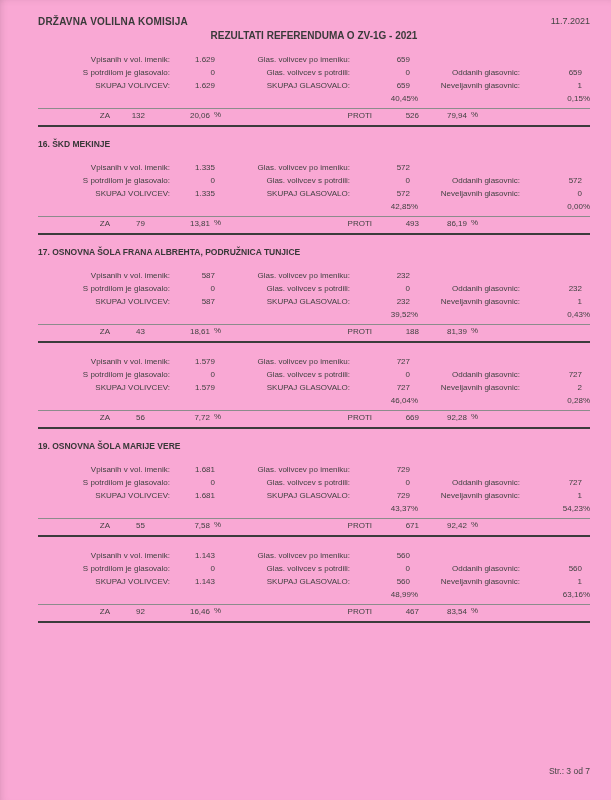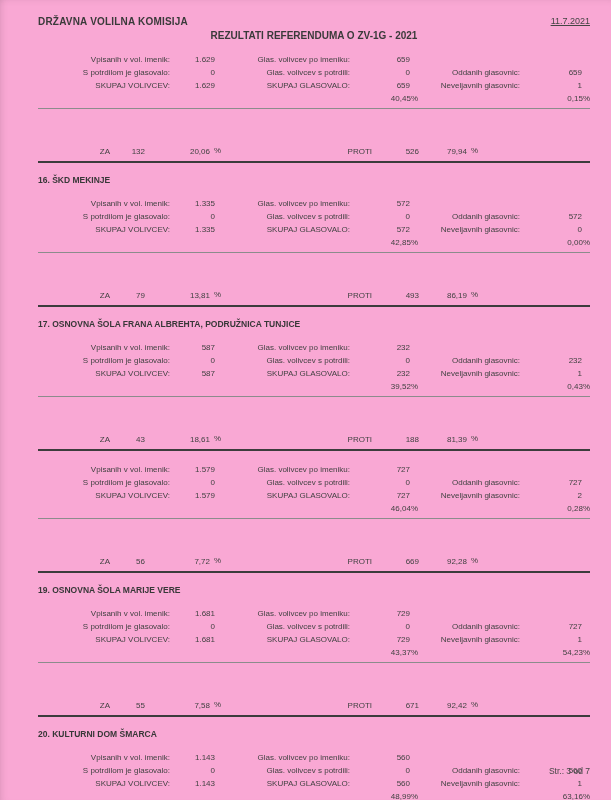--- a/index.html
+++ b/index.html
@@ -12,21 +12,21 @@
     color: #3f3f3f;
     padding: 16px 21px 0 38px;
     overflow: hidden;
     box-shadow: inset 7px 0 9px -7px rgba(0,0,0,0.15), inset 0 5px 7px -5px rgba(0,0,0,0.08);
   }
   .doc-header {
     display: flex; justify-content: space-between; align-items: flex-start;
     height: 13px;
   }
   .org-name { font-size: 10px; font-weight: bold; letter-spacing: 0.2px; color: #3a3a3a; }
-  .doc-date { font-size: 9px; color: #454545; text-decoration: underline; }
+  .doc-date { font-size: 9px; color: #454545; }
   .doc-title {
     margin-top: 1px; text-align: center;
     font-size: 10px; font-weight: bold; color: #3a3a3a;
     height: 11px;
   }
   .sections { margin-top: 7px; }
   .block { margin-top: 12px; border-bottom: 2px solid #3c3c3c; }
   .block-title {
     font-size: 8.5px; font-weight: bold; color: #383838;
     height: 12px; margin-bottom: 10px;
@@ -39,21 +39,21 @@
   .c { text-align: right; white-space: nowrap; }
   .pad-r { padding-right: 8px; }
   .za-row {
     margin-top: 3px;
     border-top: 1px solid #8c8c8c;
     padding: 2px 0 4px;
     display: grid;
     grid-template-columns: 72px 35px 65px 18px 144px 47px 48px 18px 1fr;
     font-size: 8px; line-height: 10px; color: #424242;
   }
-  .z { text-align: right; white-space: nowrap; margin-top: 36px; }
+  .z { text-align: right; white-space: nowrap; }
   .pc { text-align: left; padding-left: 4px; position: relative; top: -1px; }
   .doc-footer {
     position: absolute; top: 766px; right: 21px;
     font-size: 8.5px; color: #454545;
   }
 </style>
 </head>
 <body>
 
 <div class="page">
@@ -293,21 +293,20 @@
       <div class="z pc">%</div>
       <div class="z">PROTI</div>
       <div class="z">671</div>
       <div class="z">92,42</div>
       <div class="z pc">%</div>
       <div></div>
     </div>
   </section>
 
   <section class="block">
-    <div class="block-title">20. KULTURNI DOM ŠMARCA</div>
 
     <div class="grid">
 
       <div class="c">Vpisanih v vol. imenik:</div>
       <div class="c">1.143</div>
       <div class="c">Glas. volivcev po imeniku:</div>
       <div class="c pad-r">560</div>
       <div class="c"></div>
       <div class="c"></div>
 

